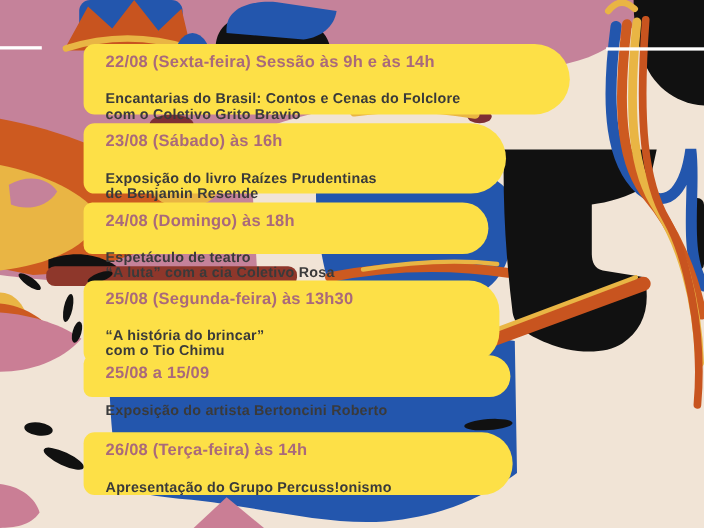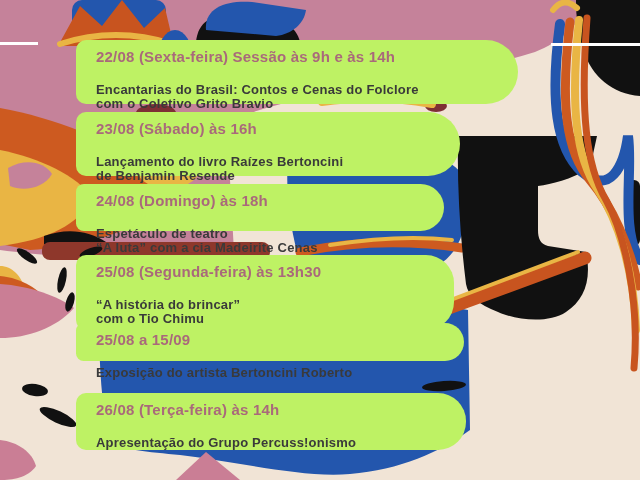--- a/index.html
+++ b/index.html
@@ -3,21 +3,21 @@
 <meta charset="utf-8">
 <style>
   html,body{margin:0;padding:0;background:#888;}
   #stage{
     position:relative;width:640px;height:480px;overflow:hidden;
     font-family:"Liberation Sans",sans-serif;
     background:#f1e4d6;
   }
   #bg-art{position:absolute;left:0;top:0;width:640px;height:480px;display:block;}
   .card{
-    position:absolute;left:76px;background:#bef264;
+    position:absolute;left:76px;background:#fde047;
     box-sizing:border-box;padding:8px 20px 6px 20px;
   }
   .card .card-title{
     font-size:15px;font-weight:700;color:#a9697b;
     line-height:18px;white-space:nowrap;letter-spacing:0.2px;
   }
   .card .card-desc{margin-top:17px;}
   .card .card-desc div{
     font-size:13px;font-weight:600;color:#3a3a3a;
     line-height:14px;white-space:nowrap;letter-spacing:0.2px;
@@ -106,30 +106,30 @@
     <div class="card-title">22/08 (Sexta-feira) Sessão às 9h e às 14h</div>
     <div class="card-desc">
       <div>Encantarias do Brasil: Contos e Cenas do Folclore</div>
       <div>com o Coletivo Grito Bravio</div>
     </div>
   </div>
 
   <div class="card c2">
     <div class="card-title">23/08 (Sábado) às 16h</div>
     <div class="card-desc">
-      <div>Lançamento do livro Raízes Bertoncini</div>
+      <div>Exposição do livro Raízes Prudentinas</div>
       <div>de Benjamin Resende</div>
     </div>
   </div>
 
   <div class="card c3">
     <div class="card-title">24/08 (Domingo) às 18h</div>
     <div class="card-desc">
       <div>Espetáculo de teatro</div>
-      <div>“A luta” com a cia Madeirite Cenas</div>
+      <div>“A luta” com a cia Coletivo Rosa</div>
     </div>
   </div>
 
   <div class="card c4">
     <div class="card-title">25/08 (Segunda-feira) às 13h30</div>
     <div class="card-desc">
       <div>“A história do brincar”</div>
       <div>com o Tio Chimu</div>
     </div>
   </div>

